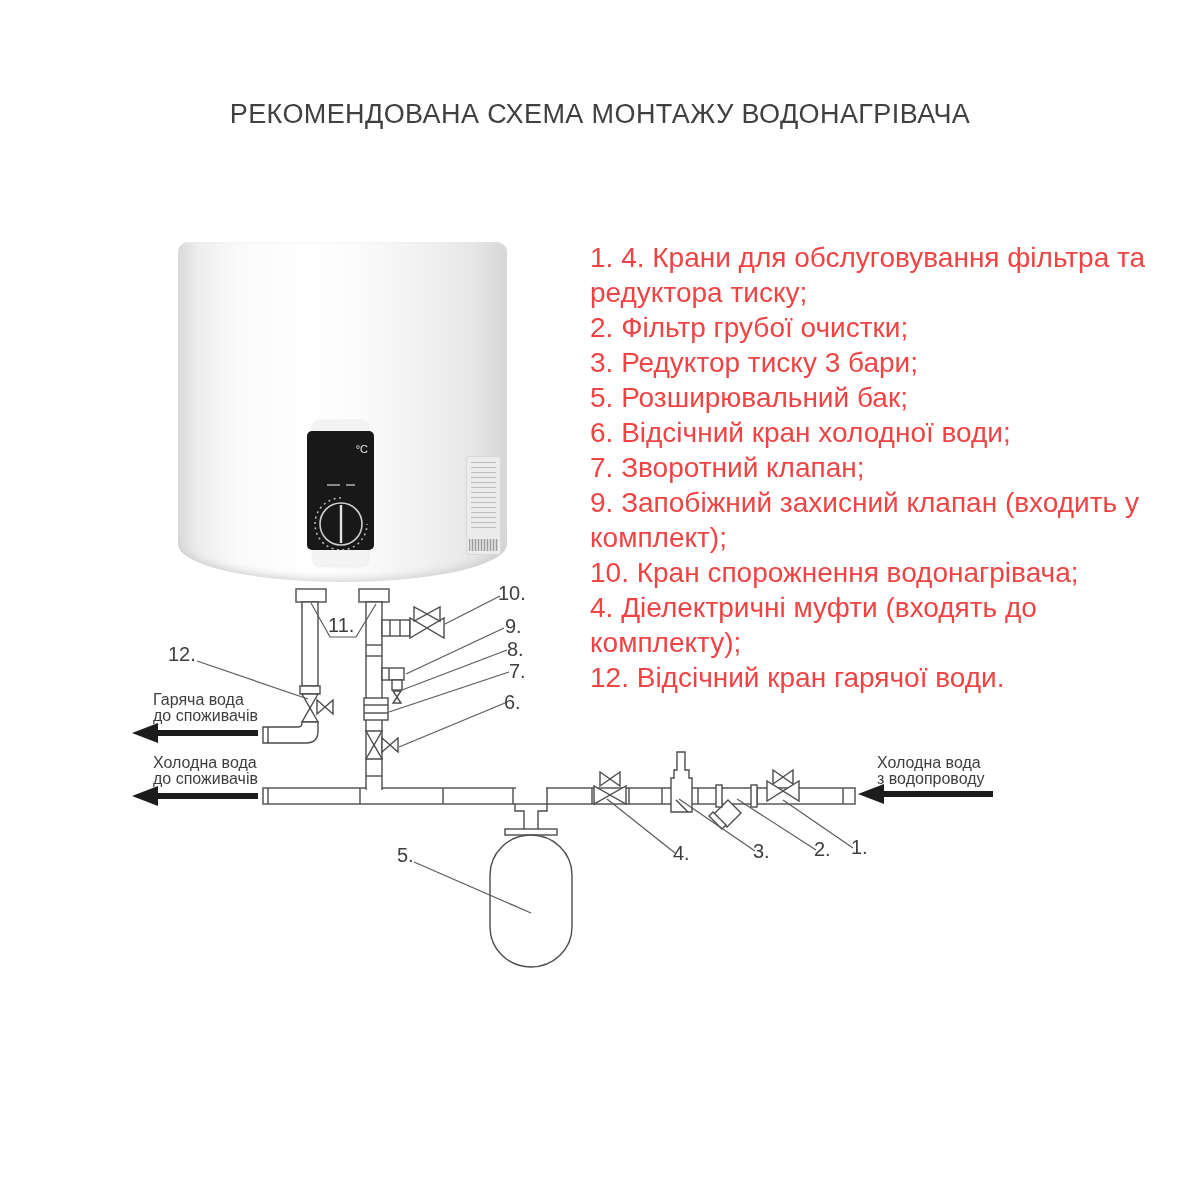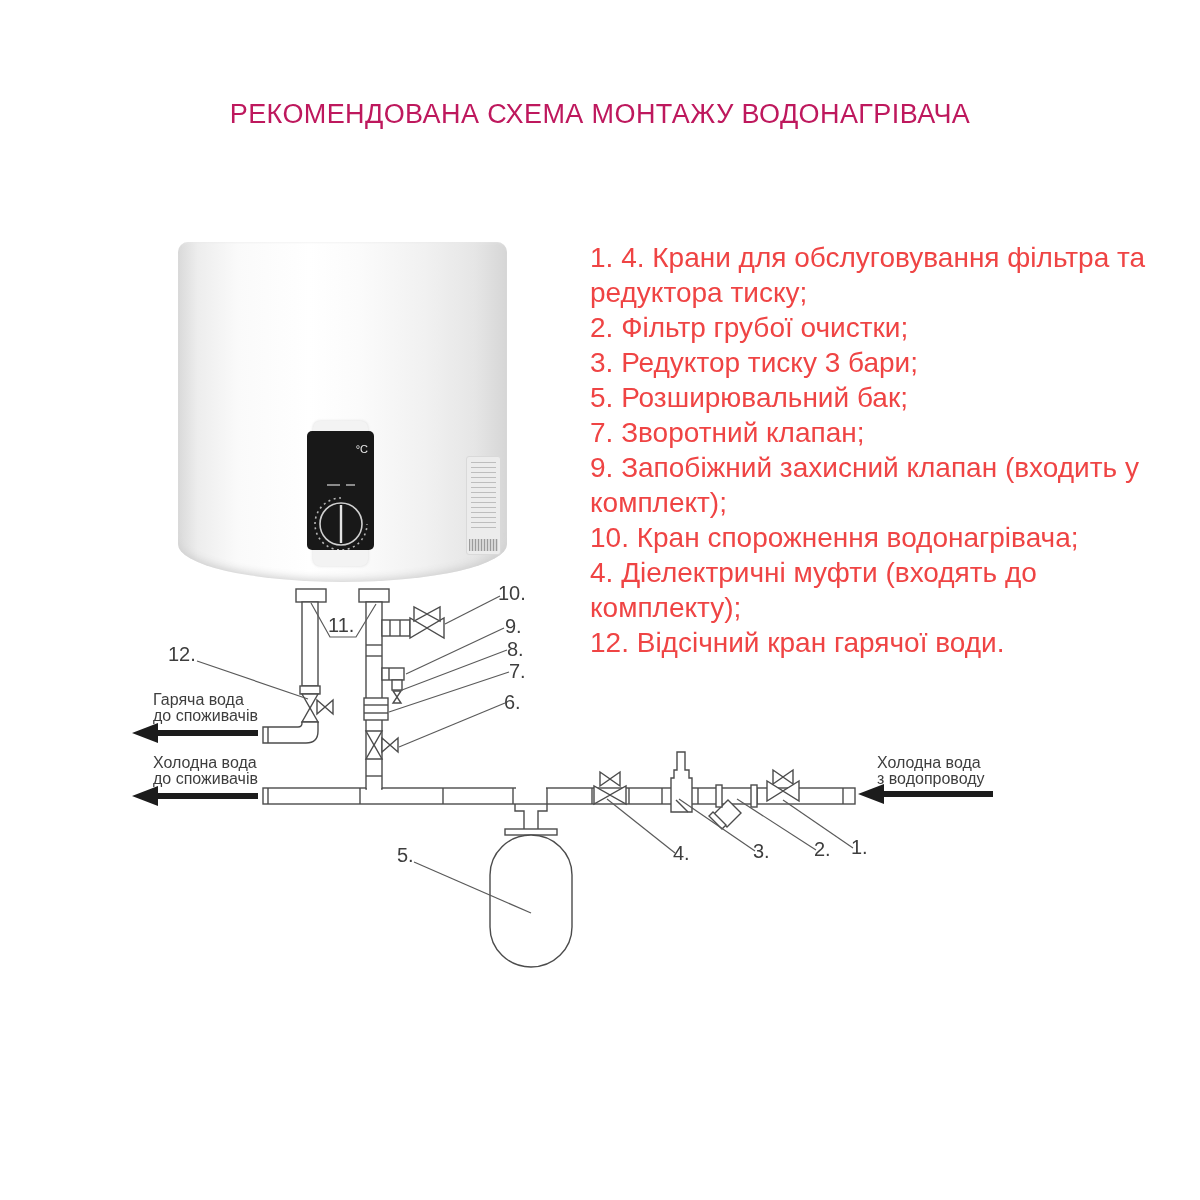--- a/index.html
+++ b/index.html
@@ -1,19 +1,19 @@
 <!DOCTYPE html>
 <html><head>
 <meta charset="utf-8">
 <style>
   html,body{margin:0;padding:0;background:#ffffff;}
   .page{position:relative;width:1200px;height:1200px;background:#ffffff;overflow:hidden;
         font-family:"Liberation Sans","DejaVu Sans",sans-serif;color:#3f3f3f;}
   .title{position:absolute;left:0;top:99px;width:1200px;text-align:center;
-         font-size:27px;letter-spacing:.4px;color:#be185d;}
+         font-size:27px;letter-spacing:.4px;color:#404040;}
   
   .heater-body{position:absolute;left:178px;top:242px;width:329px;height:340px;
 ature:none;
          background:linear-gradient(90deg,#d9d9d9 0%,#ededed 6%,#fafafa 18%,#ffffff 40%,#fbfbfb 55%,#f1f1f1 75%,#e6e6e6 90%,#d6d6d6 100%);
          border-radius:10px 10px 165px 165px / 10px 10px 38px 38px;
          box-shadow:inset 0 -7px 9px -5px #cfcfcf, inset 0 2px 3px -2px #e8e8e8;}
   .panel-plate{position:absolute;left:313px;top:421px;width:55px;height:145px;
          background:#f3f3f3;border-radius:7px;box-shadow:0 0 3px #dadada;}
   .panel{position:absolute;left:307px;top:431px;width:67px;height:119px;
          background:#181818;border-radius:5px;}
@@ -192,20 +192,21 @@
       <div class="callout" style="left: 328px; top: 614px;">11.</div>
       <div class="callout" style="left: 168px; top: 643px;">12.</div>
     </div>
 
   <div class="legend">
       <div class="legend-item">1. 4. Крани для обслуговування фільтра та
 редуктора тиску;</div>
       <div class="legend-item">2. Фільтр грубої очистки;</div>
       <div class="legend-item">3. Редуктор тиску 3 бари;</div>
       <div class="legend-item">5. Розширювальний бак;</div>
+      <div class="legend-item">6. Відсічний кран холодної води;</div>
       <div class="legend-item">7. Зворотний клапан;</div>
       <div class="legend-item">9. Запобіжний захисний клапан (входить у
 комплект);</div>
       <div class="legend-item">10. Кран спорожнення водонагрівача;</div>
       <div class="legend-item">4. Діелектричні муфти (входять до комплекту);</div>
       <div class="legend-item">12. Відсічний кран гарячої води.</div>
     </div>
 
 </div>
 

